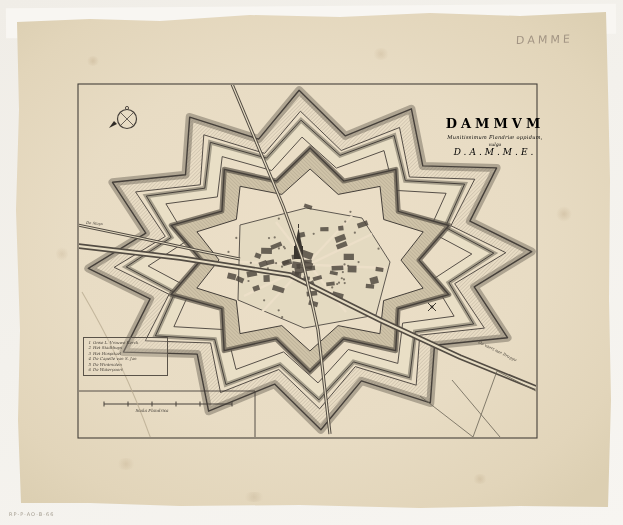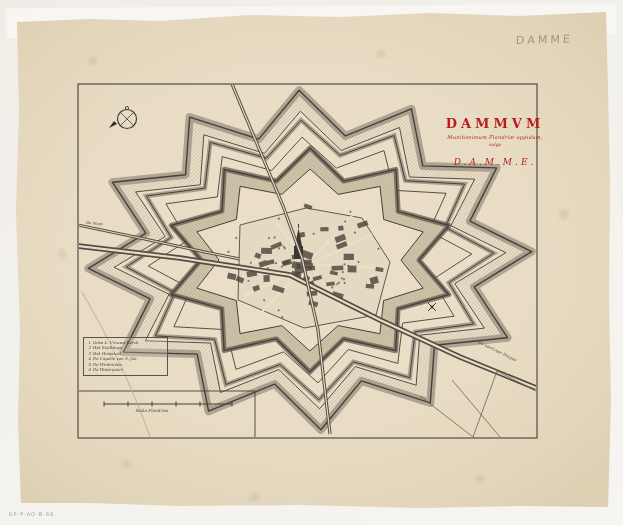--- a/index.html
+++ b/index.html
@@ -21,26 +21,26 @@
       17px 22px, 90px 19px, 160px 21px, 250px 15px, 340px 17px, 430px 13px, 520px 16px, 606px 12px,
       608px 90px, 610px 180px, 609px 300px, 611px 400px, 608px 507px,
       520px 506px, 420px 508px, 300px 505px, 180px 506px, 90px 503px, 21px 503px,
       18px 420px, 20px 330px, 16px 210px, 19px 110px);
     filter:drop-shadow(2px 3px 4px rgba(80,70,55,.35));
   }
   .fox{position:absolute;border-radius:50%;pointer-events:none;}
   svg{position:absolute;left:0;top:0;}
   .title-block{
     position:absolute;left:436px;top:116px;width:118px;text-align:center;
-    color:#b91c1c;line-height:1.25;
+    color:#000000;line-height:1.25;
   }
   .title-main{font-size:13px;letter-spacing:4px;font-weight:bold;}
   .title-sub1{font-size:5px;font-style:italic;margin-top:2px;letter-spacing:.3px;}
   .title-sub2{font-size:4.5px;font-style:italic;margin-top:1px;}
-  .title-sub3{font-size:9px;font-style:italic;letter-spacing:3px;margin-top:10px;}
+  .title-sub3{font-size:9px;font-style:italic;letter-spacing:3px;margin-top:0;}
   .pencil-note{
     position:absolute;left:516px;top:33px;width:80px;
     font-family:"DejaVu Sans","Liberation Sans",sans-serif;
     font-size:11px;letter-spacing:3px;color:#97897a;opacity:.85;
     transform:rotate(-1.5deg) skewX(-4deg);
   }
   .catalog{
     position:absolute;left:9px;top:511px;
     font-family:"DejaVu Sans","Liberation Sans",sans-serif;
     font-size:5px;letter-spacing:1px;color:#a49d90;

